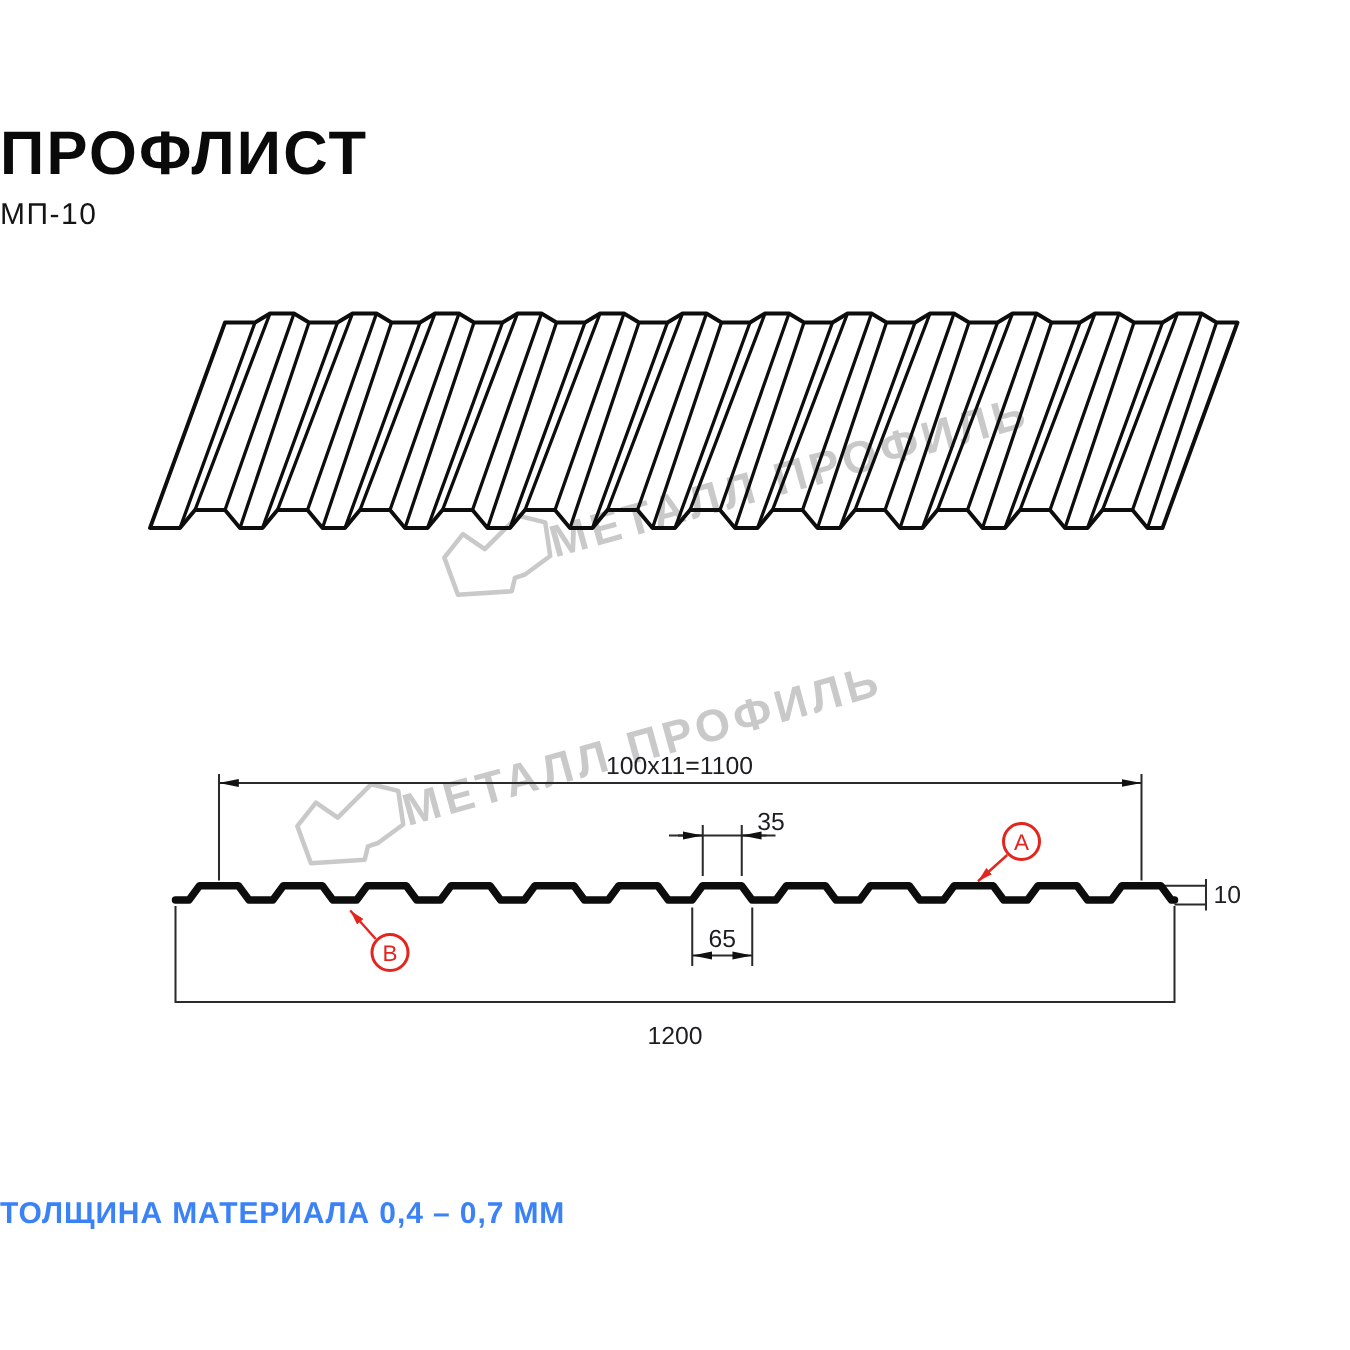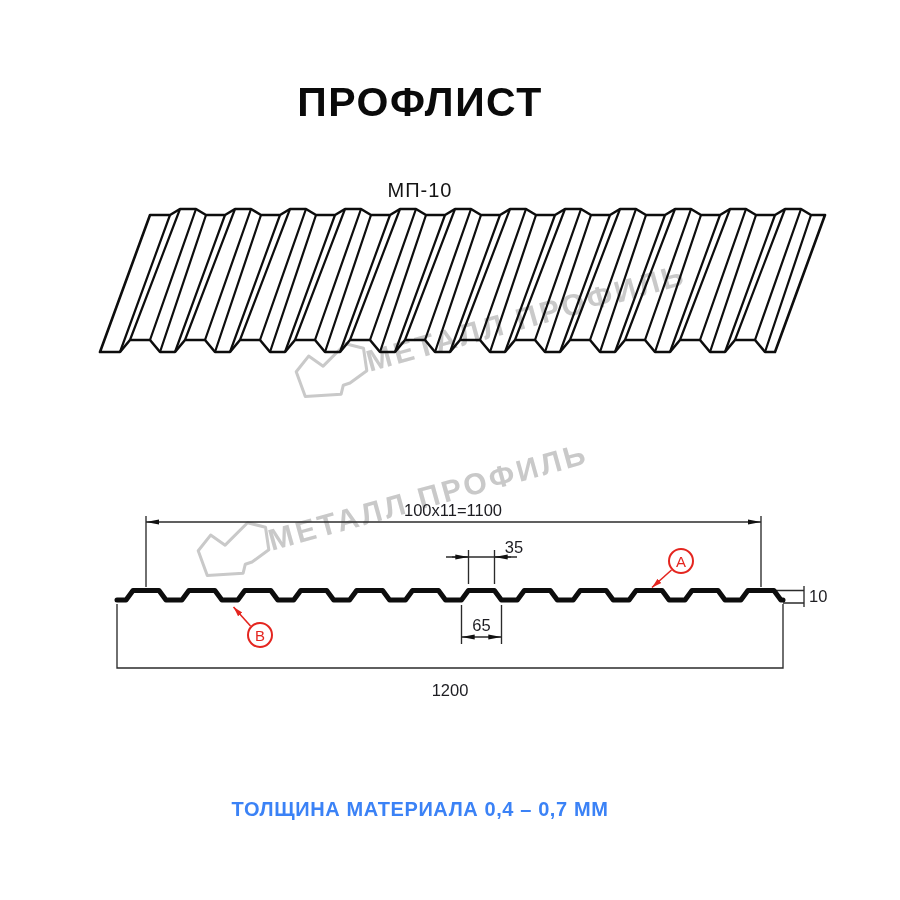--- a/index.html
+++ b/index.html
@@ -1,22 +1,22 @@
 <!DOCTYPE html>
 <html><head>
 <meta charset="utf-8">
 <style>
   html,body{margin:0;padding:0;}
   body{
     width:900px;height:900px;background:#ffffff;position:relative;overflow:hidden;
     font-family:"Liberation Sans","DejaVu Sans",sans-serif;
   }
-  .abs{position:absolute;left:16px;width:808px;text-align:center;line-height:1;}
+  .abs{position:absolute;left:0;width:808px;line-height:1;}
   .title{top:82px;font-size:41px;font-weight:700;letter-spacing:1.5px;color:#0a0a0a;}
-  .subtitle{top:133px;font-size:20px;font-weight:500;letter-spacing:1px;color:#141414;margin-top:47px;}
+  .subtitle{top:133px;font-size:20px;font-weight:500;letter-spacing:1px;color:#141414;}
   .footer{top:799px;font-size:20px;font-weight:600;letter-spacing:.6px;color:#3b82f6;}
   svg{position:absolute;top:0;left:0;}
   svg text{font-family:"Liberation Sans","DejaVu Sans",sans-serif;}
   .dimtxt{fill:#1d1d22;font-size:16.5px;}
   .thin{stroke:#2b2b2b;stroke-width:1.35;fill:none;}
   .thick{stroke:#0d0d0d;fill:none;}
   .red{stroke:#e4251f;fill:none;}
   .wm{fill:#c9c9c9;font-size:30px;font-weight:700;letter-spacing:3px;}
   .wmlogo{fill:none;stroke:#c9c9c9;stroke-width:2.7;stroke-linejoin:round;}
 </style>

